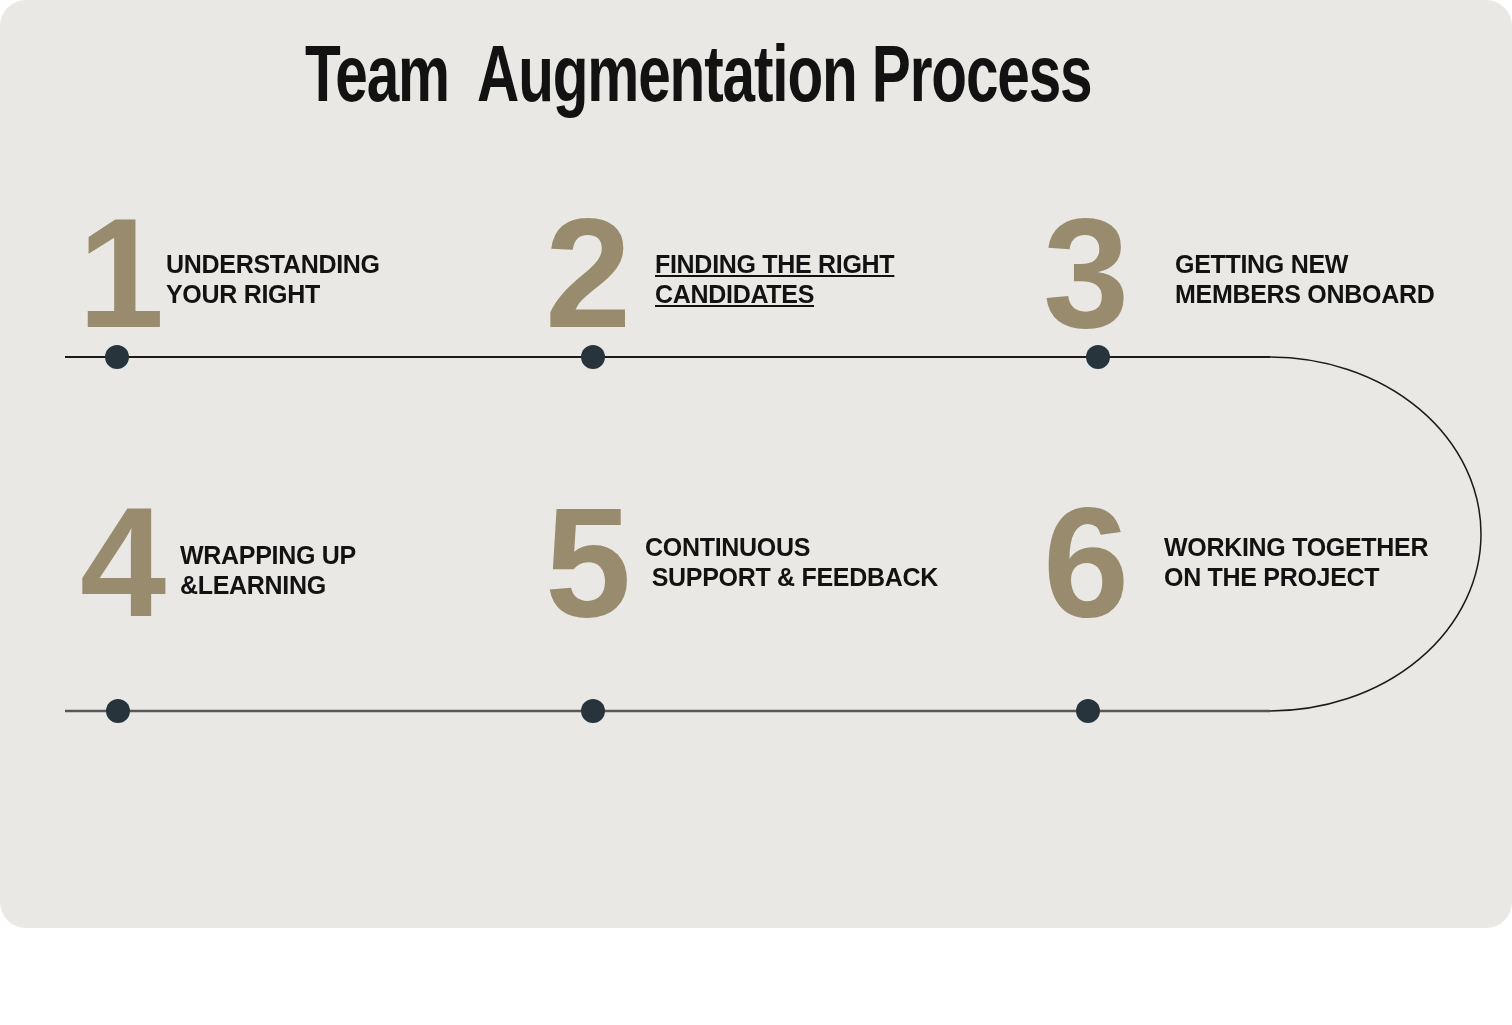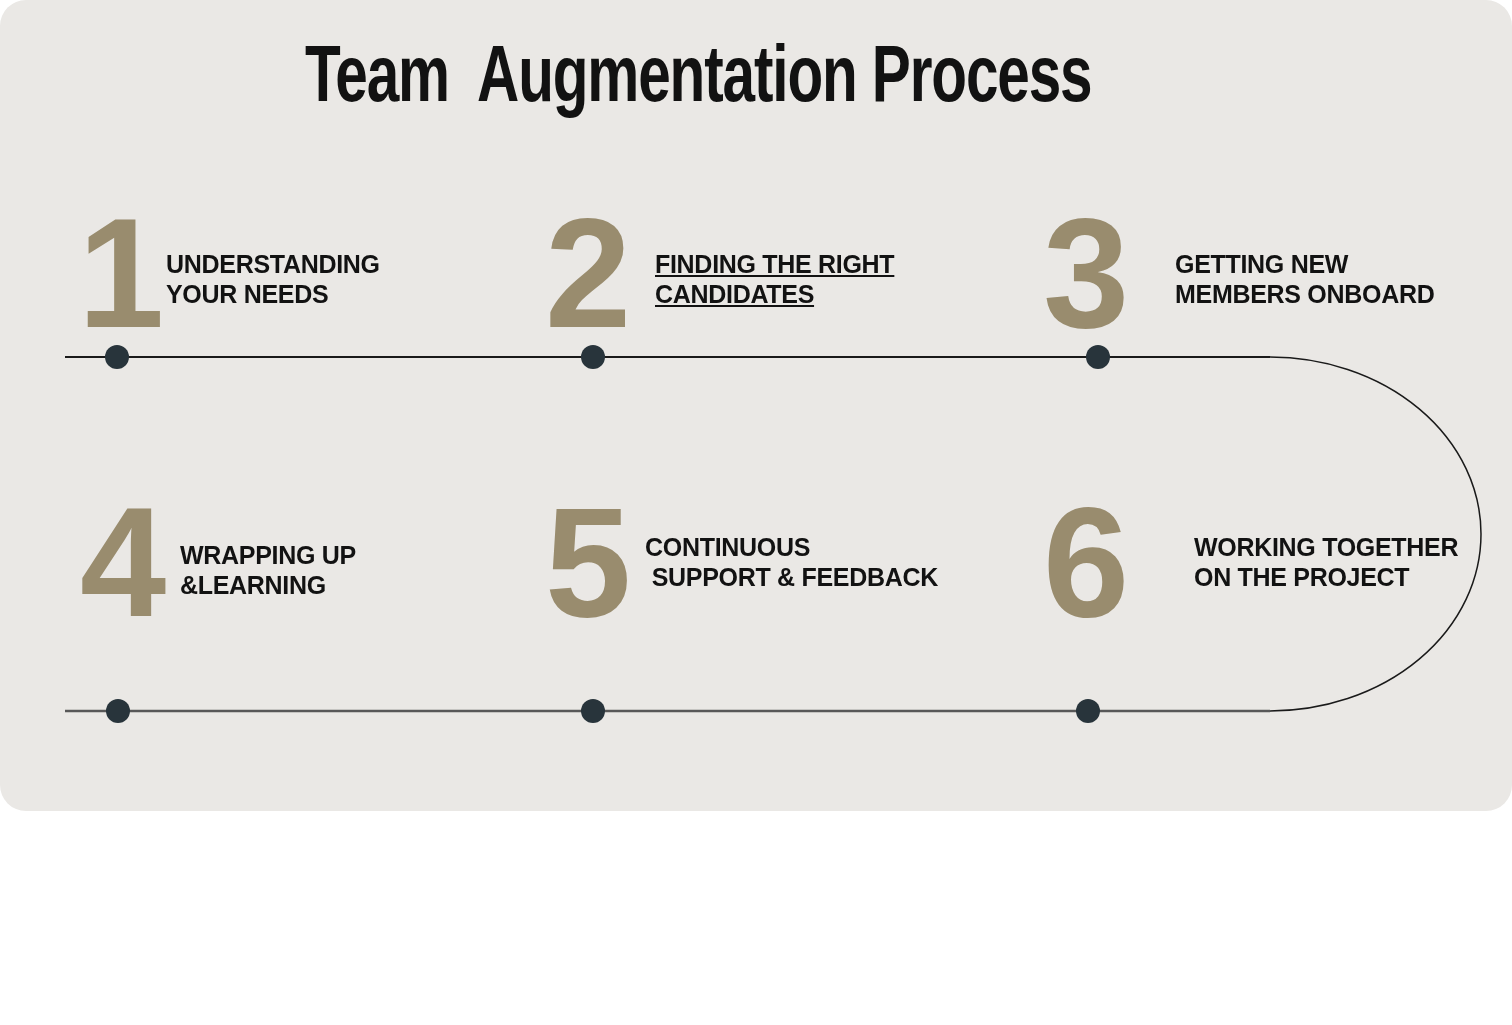--- a/index.html
+++ b/index.html
@@ -9,21 +9,21 @@
     --line-top: #1A1A1A;
     --line-bottom: #585858;
     --card-bg: #EAE8E5;
     --page-bg: #FFFFFF;
   }
   * { margin: 0; padding: 0; box-sizing: border-box; }
   html, body { background: var(--page-bg); }
   .page {
     position: relative;
     width: 1512px;
-    height: 811px;
+    height: 928px;
     background: var(--page-bg);
     font-family: "Liberation Sans", sans-serif;
     overflow: hidden;
   }
   .card {
     position: absolute;
     inset: 0;
     background: var(--card-bg);
     border-radius: 26px;
   }
@@ -72,21 +72,21 @@
   .n2 { left: 545px;  top: 216px; }
   .n3 { left: 1043px; top: 216px; }
   .n4 { left: 80px;   top: 505px; }
   .n5 { left: 545px;  top: 505px; }
   .n6 { left: 1043px; top: 505px; }
   .l1 { left: 142px;  top: 249px; margin-left: 24px; }
   .l2 { left: 655px;  top: 249px; text-decoration: underline; }
   .l3 { left: 1175px; top: 249px; }
   .l4 { left: 180px;  top: 540px; }
   .l5 { left: 645px;  top: 532px; }
-  .l6 { left: 1194px; top: 532px; }
+  .l6 { left: 1164px; top: 532px; }
   .dot {
     position: absolute;
     width: 24px;
     height: 24px;
     border-radius: 50%;
     background: var(--dot);
   }
   .d1 { left: 105px;  top: 345px; }
   .d2 { left: 581px;  top: 345px; }
   .d3 { left: 1086px; top: 345px; }
@@ -104,21 +104,21 @@
 
     <svg class="flow" viewBox="0 0 1512 1025">
       <path class="p-top" d="M 65 357 H 1270"></path>
       <path class="p-curve" d="M 1270 357 A 211 177 0 0 1 1270 711"></path>
       <path class="p-bottom" d="M 65 711 H 1270"></path>
     </svg>
 
     <div class="step-number n1">1</div>
     <div class="step-label l1">
       <div class="label-line">UNDERSTANDING</div>
-      <div class="label-line">YOUR NEEDS</div>
+      <div class="label-line">YOUR RIGHT</div>
     </div>
 
     <div class="step-number n2">2</div>
     <div class="step-label l2">
       <div class="label-line">FINDING THE RIGHT</div>
       <div class="label-line">CANDIDATES</div>
     </div>
 
     <div class="step-number n3">3</div>
     <div class="step-label l3">

